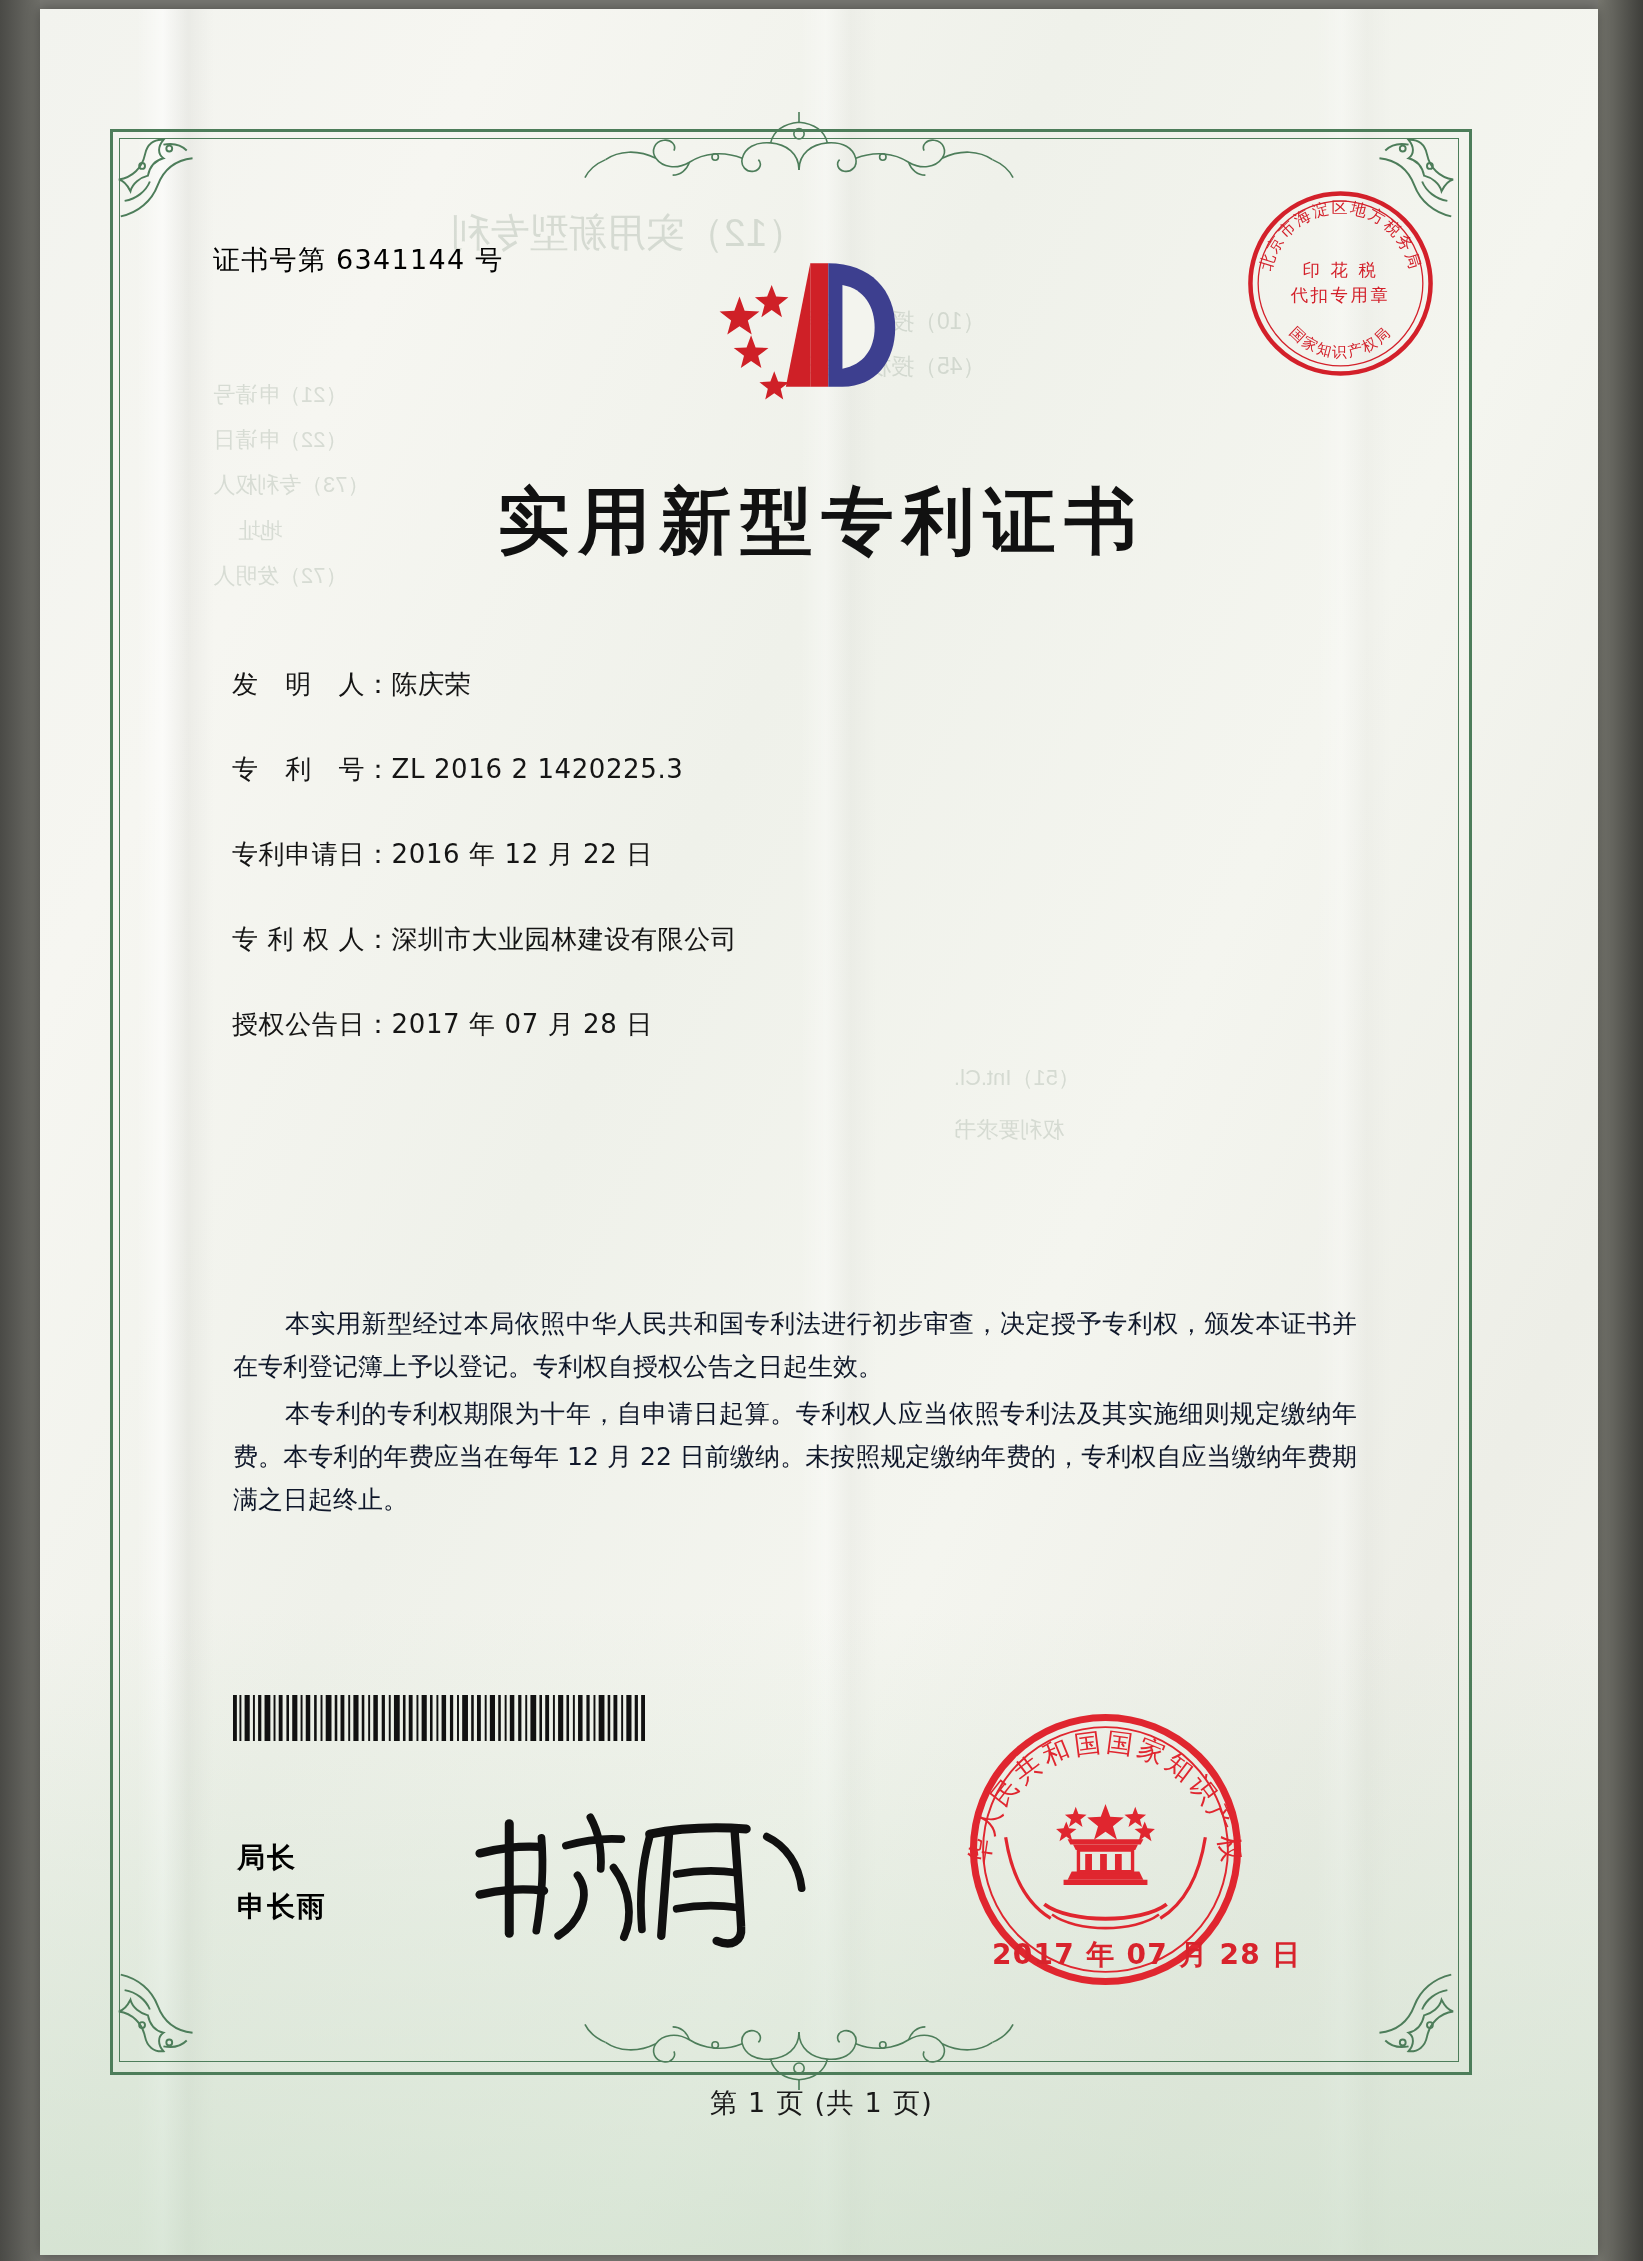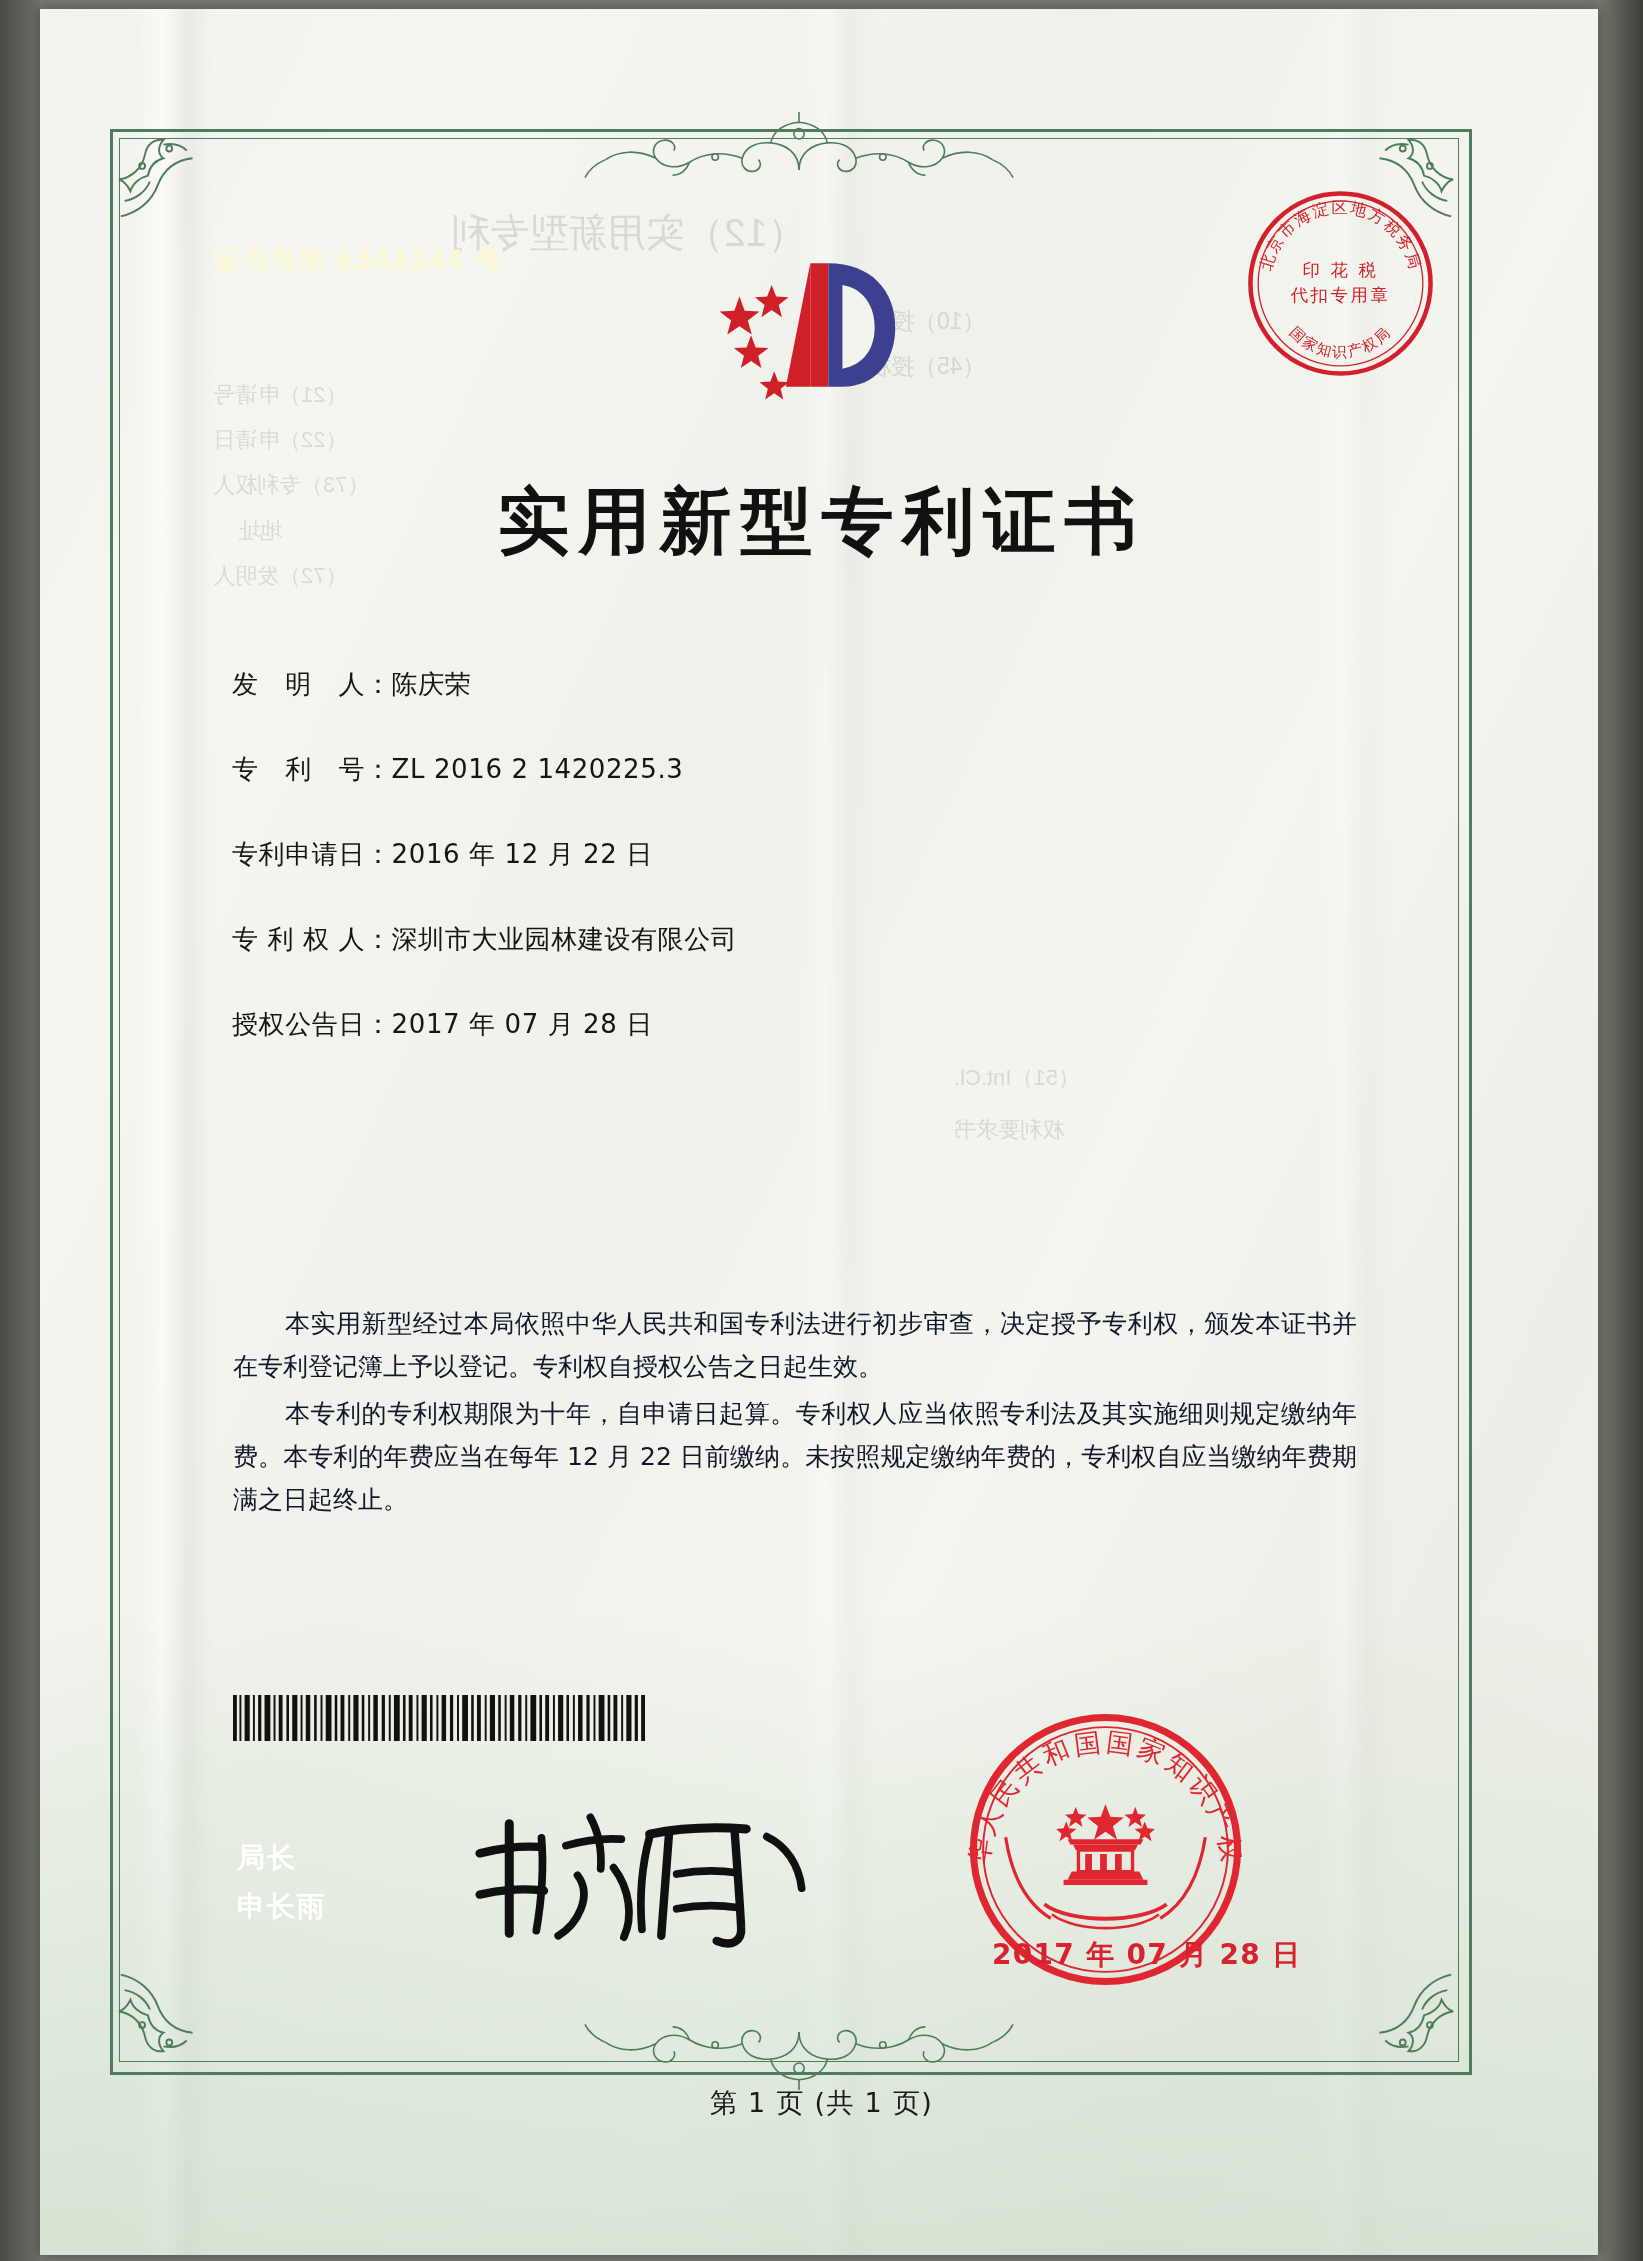--- a/index.html
+++ b/index.html
@@ -135,21 +135,21 @@
   }
   .logo svg { width: 100%; height: 100%; display: block; }
 
   
   .cert-no {
     position: absolute;
     left: 213px;
     top: 242px;
     font-size: 27px;
     letter-spacing: 1.3px;
-    color: #fef9c3;
+    color: #000000;
     font-family: "DejaVu Sans", "Liberation Sans", sans-serif;
   }
 
   
   .main-title {
     position: absolute;
     left: 0; right: 0;
     top: 474px;
     text-align: center;
     font-size: 72px;
@@ -200,21 +200,21 @@
   .barcode svg { width: 100%; height: 100%; display: block; }
 
   
   .director {
     position: absolute;
     left: 237px;
     top: 1833px;
     font-size: 28px;
     line-height: 49px;
     font-weight: bold;
-    color: #ffffff;
+    color: #000000;
     font-family: "DejaVu Sans", "Liberation Sans", sans-serif;
     letter-spacing: 1.9px;
   }
   .signature {
     position: absolute;
     left: 464px;
     top: 1798px;
     width: 361px;
     height: 161px;
     color: #101010;

